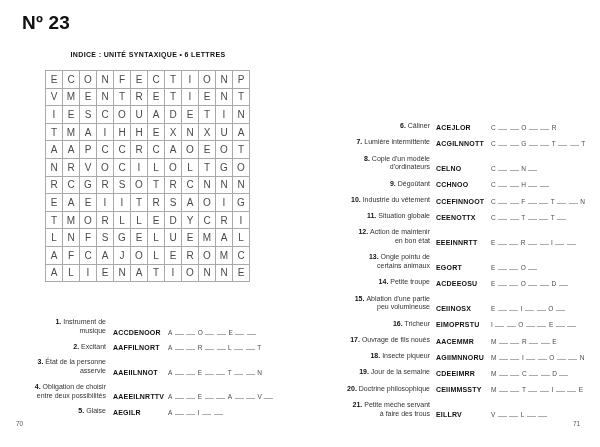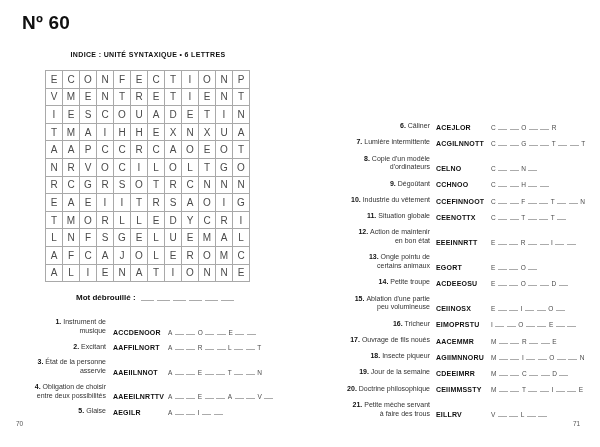--- a/index.html
+++ b/index.html
@@ -55,21 +55,21 @@
   .mot-pattern .blank { width:13px; margin-right:3px; }
   .pagenum { position:absolute; top:420px; font-size:6.5px; color:#555; }
   .pagenum-left  { left:16px; }
   .pagenum-right { left:573px; }
 </style>
 </head>
 <body>
 
 <div class="page">
 
-  <div class="title">Nº 60</div>
+  <div class="title">Nº 23</div>
 
   <div class="banner">INDICE : UNITÉ SYNTAXIQUE • 6 LETTRES</div>
 
   <div class="grid">
       <div class="cell">E</div>
       <div class="cell">C</div>
       <div class="cell">O</div>
       <div class="cell">N</div>
       <div class="cell">F</div>
       <div class="cell">E</div>
@@ -206,24 +206,20 @@
       <div class="cell">N</div>
       <div class="cell">A</div>
       <div class="cell">T</div>
       <div class="cell">I</div>
       <div class="cell">O</div>
       <div class="cell">N</div>
       <div class="cell">N</div>
       <div class="cell">E</div>
     </div>
 
-  <div class="mot">
-    <span class="mot-label">Mot débrouillé :</span>
-    <span class="pattern mot-pattern"><span class="tok blank"></span><span class="tok blank"></span><span class="tok blank"></span><span class="tok blank"></span><span class="tok blank"></span><span class="tok blank"></span></span>
-  </div>
 
   <div class="clues clues-left">
       <div class="clue-row">
         <div class="clue-text"><span class="clue-num">1. </span>Instrument de<br>musique</div>
         <div class="anagram">ACCDENOOR</div>
         <div class="pattern"><span class="tok letter">A</span><span class="tok blank"></span><span class="tok blank"></span><span class="tok letter">O</span><span class="tok blank"></span><span class="tok blank"></span><span class="tok letter">E</span><span class="tok blank"></span><span class="tok blank"></span></div>
       </div>
       <div class="clue-row">
         <div class="clue-text"><span class="clue-num">2. </span>Excitant</div>
         <div class="anagram">AAFFILNORT</div>

